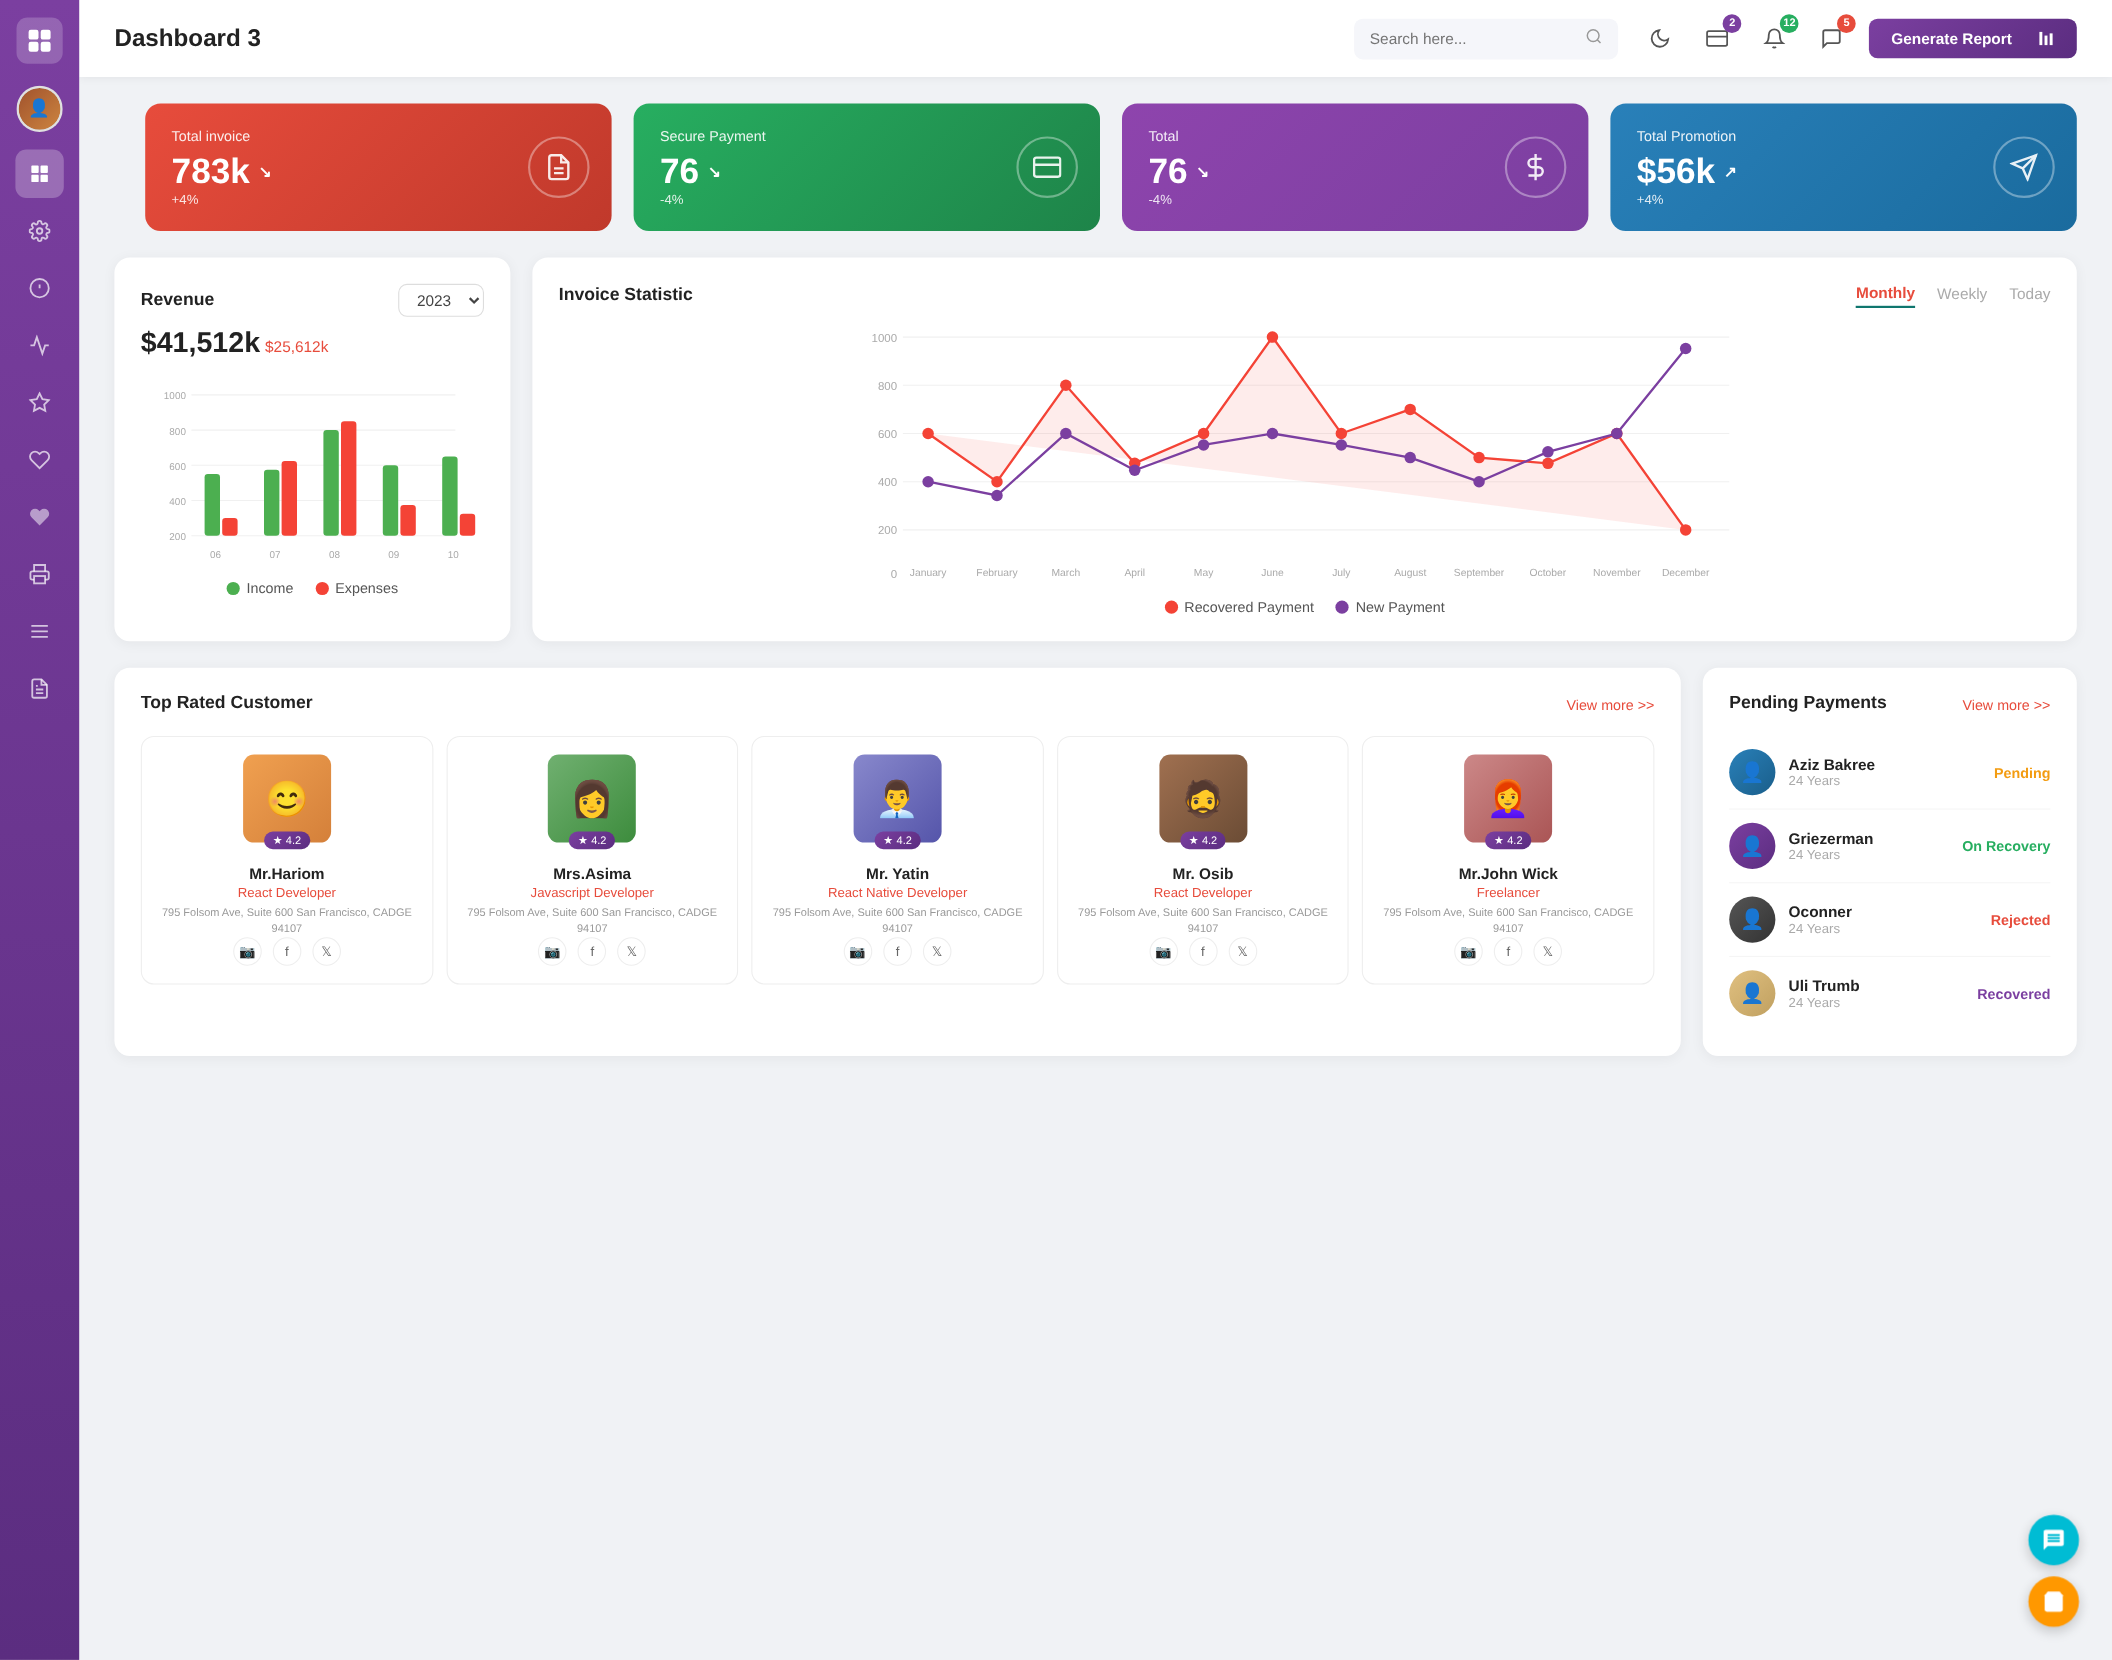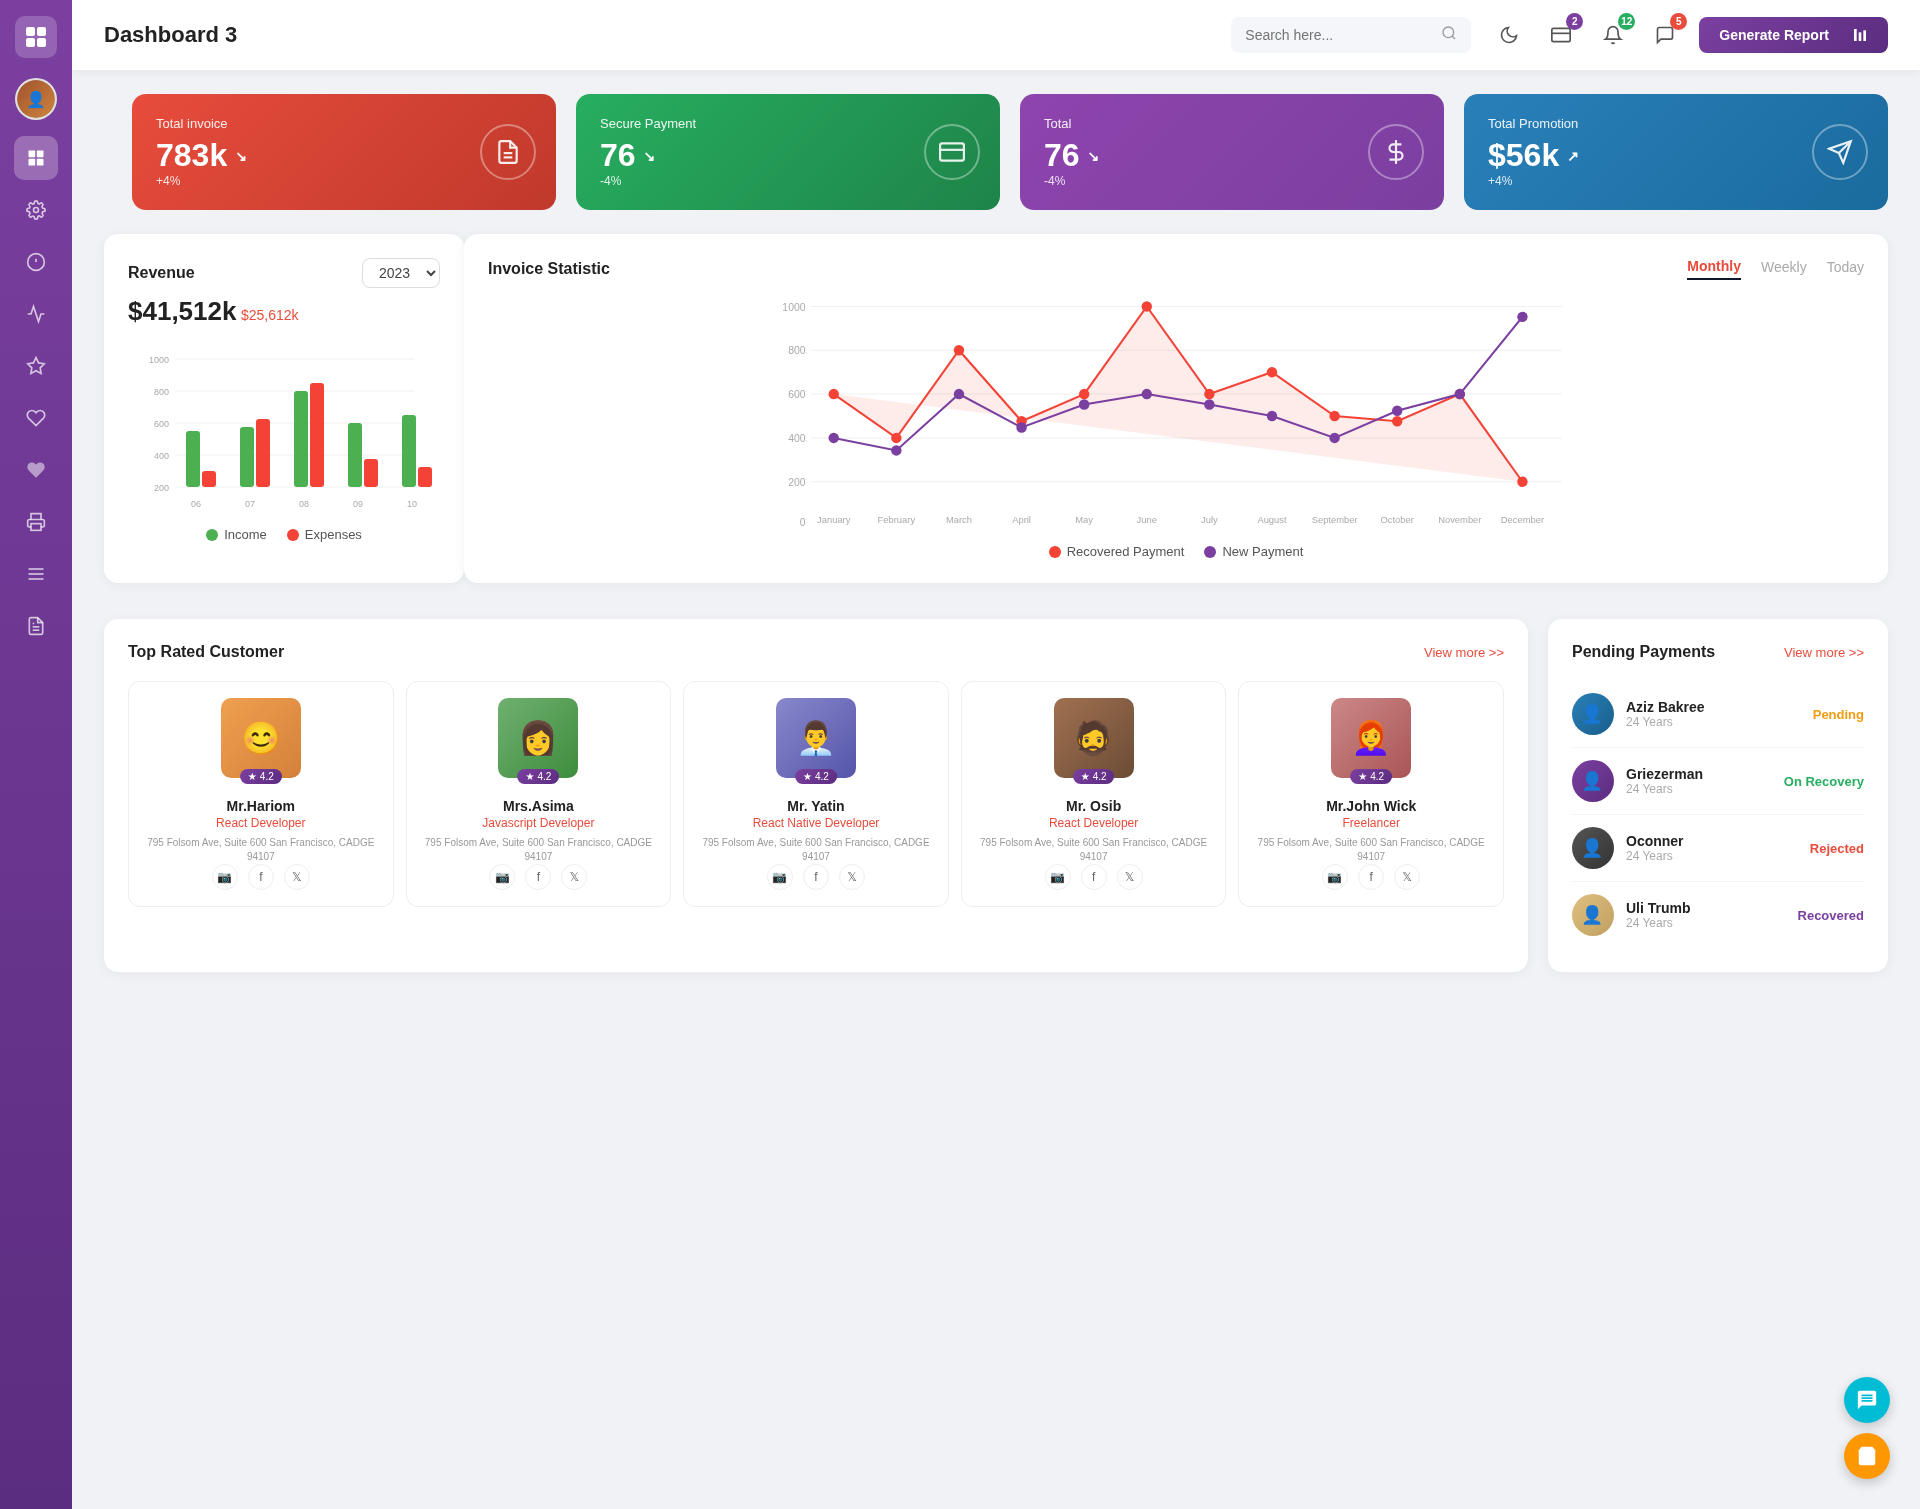--- a/index.html
+++ b/index.html
@@ -155,21 +155,22 @@
       display: flex; align-items: center; justify-content: center;
       font-size: 22px;
       opacity: 0.9;
     }
     .trend-arrow { font-size: 16px; }
 
     
     .charts-row {
       display: grid;
       grid-template-columns: 360px 1fr;
-      margin-bottom: 36px;
+      gap: 20px;
+      margin-bottom: 24px;
     }
     .chart-card {
       background: white;
       border-radius: 14px;
       padding: 24px;
       box-shadow: 0 2px 12px rgba(0,0,0,0.05);
     }
     .chart-header {
       display: flex;
       justify-content: space-between;
@@ -202,21 +203,21 @@
       display: flex; gap: 20px; align-items: center;
     }
     .invoice-tab {
       font-size: 14px;
       color: #aaa;
       cursor: pointer;
       padding-bottom: 4px;
     }
     .invoice-tab.active {
       color: #e74c3c;
-      border-bottom: 2px solid #0f172a;
+      border-bottom: 2px solid #0f766e;
       font-weight: 600;
     }
     .line-chart-area {
       margin-top: 16px;
       height: 240px;
       position: relative;
     }
     .line-chart-legend {
       display: flex; gap: 20px; justify-content: center; margin-top: 8px;
     }

